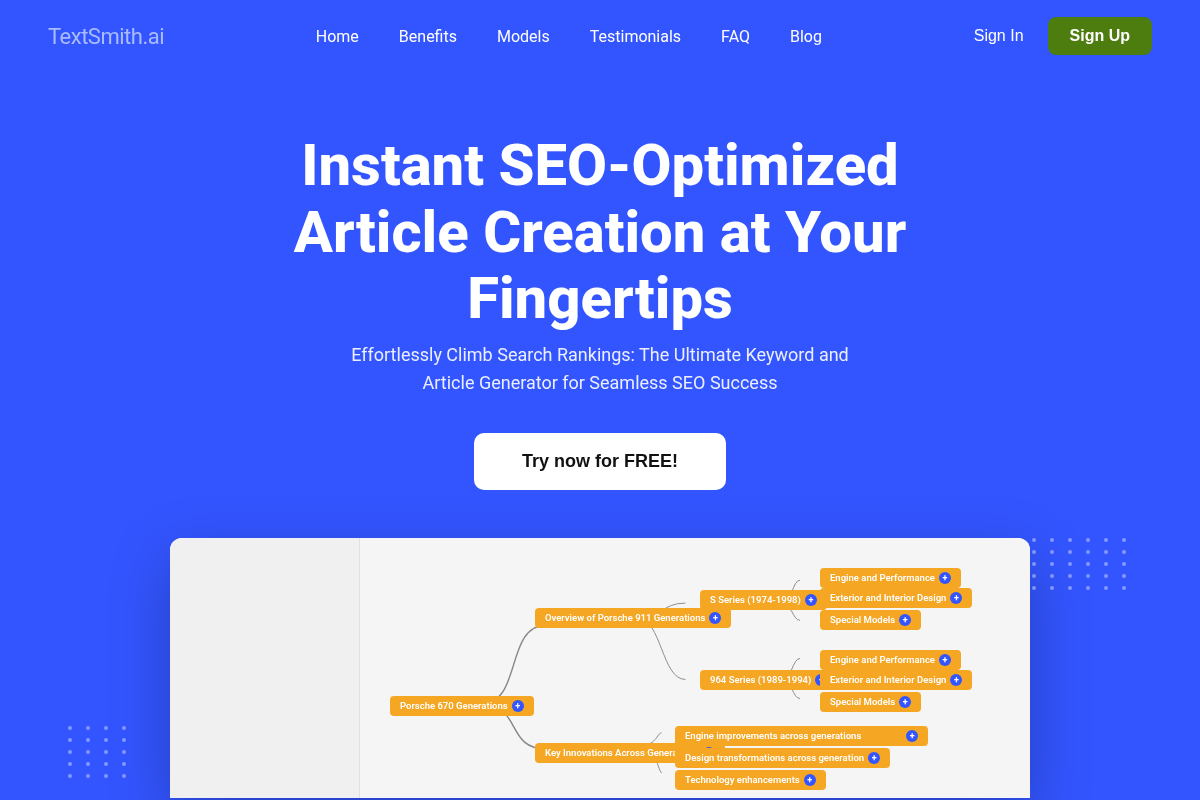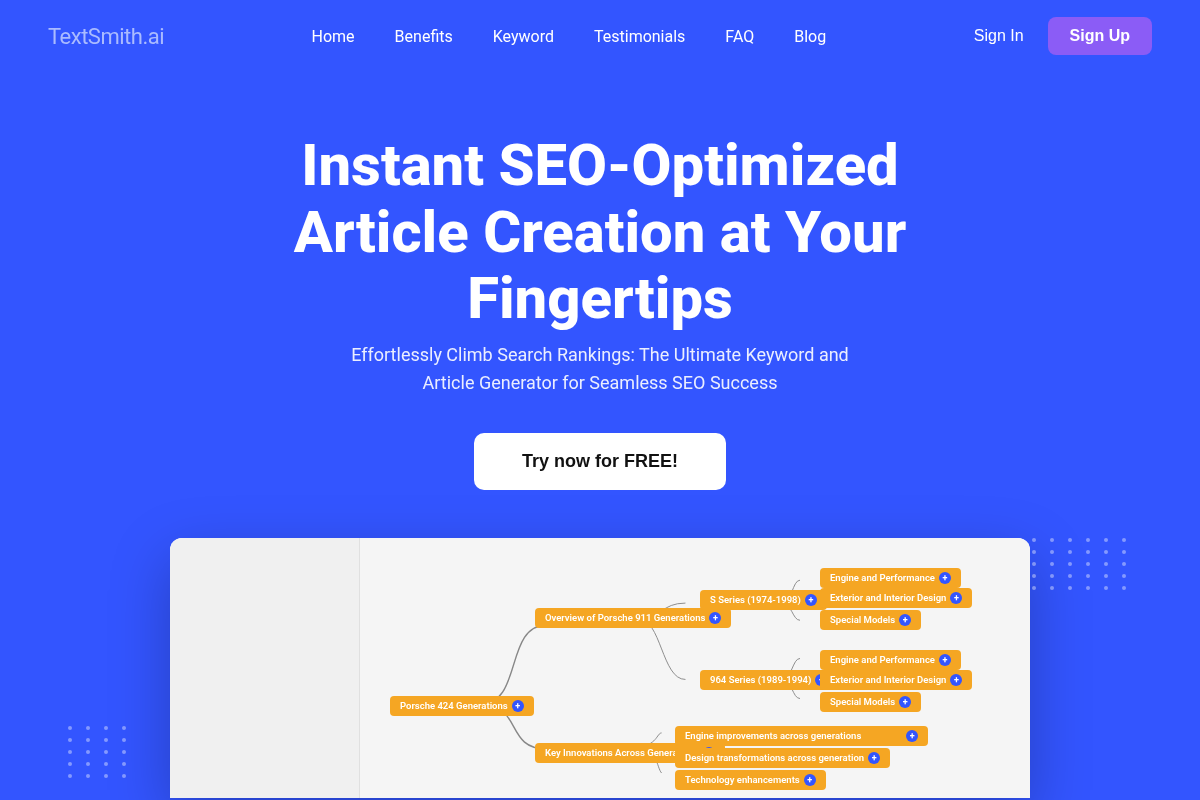--- a/index.html
+++ b/index.html
@@ -49,21 +49,21 @@
     }
     .sign-in {
       color: white;
       font-size: 16px;
       font-weight: 400;
       cursor: pointer;
       background: none;
       border: none;
     }
     .sign-up {
-      background: #8b5cf6;
+      background: #4d7c0f;
       color: white;
       border: none;
       padding: 10px 22px;
       border-radius: 8px;
       font-size: 16px;
       font-weight: 600;
       cursor: pointer;
     }
 
     
@@ -225,21 +225,21 @@
 </head>
 <body>
 
 <nav>
   <div class="logo">
     <span>TextSmith</span><span>.ai</span>
   </div>
   <ul class="nav-links">
     <li><a href="#">Home</a></li>
     <li><a href="#">Benefits</a></li>
-    <li><a href="#">Keyword</a></li>
+    <li><a href="#">Models</a></li>
     <li><a href="#">Testimonials</a></li>
     <li><a href="#">FAQ</a></li>
     <li><a href="#">Blog</a></li>
   </ul>
   <div class="nav-actions">
     <button class="sign-in">Sign In</button>
     <button class="sign-up">Sign Up</button>
   </div>
 </nav>
 
@@ -336,21 +336,21 @@
             <path d="M 420 42 C 432 42, 432 60, 440 60" stroke="#888" stroke-width="1" fill="none"></path>
 
             <path d="M 420 122 C 432 122, 432 100, 440 100" stroke="#888" stroke-width="1" fill="none"></path>
 
             <path d="M 420 122 C 432 122, 432 120, 440 120" stroke="#888" stroke-width="1" fill="none"></path>
 
             <path d="M 420 122 C 432 122, 432 142, 440 142" stroke="#888" stroke-width="1" fill="none"></path>
           </svg>
 
           <div class="node n-root">
-            <span>Porsche 424 Generations</span>
+            <span>Porsche 670 Generations</span>
             <span class="plus">+</span>
           </div>
 
           <div class="node n-overview">
             <span>Overview of Porsche 911 Generations</span>
             <span class="plus">+</span>
           </div>
           <div class="node n-key">
             <span>Key Innovations Across Generations</span>
             <span class="plus">+</span>

